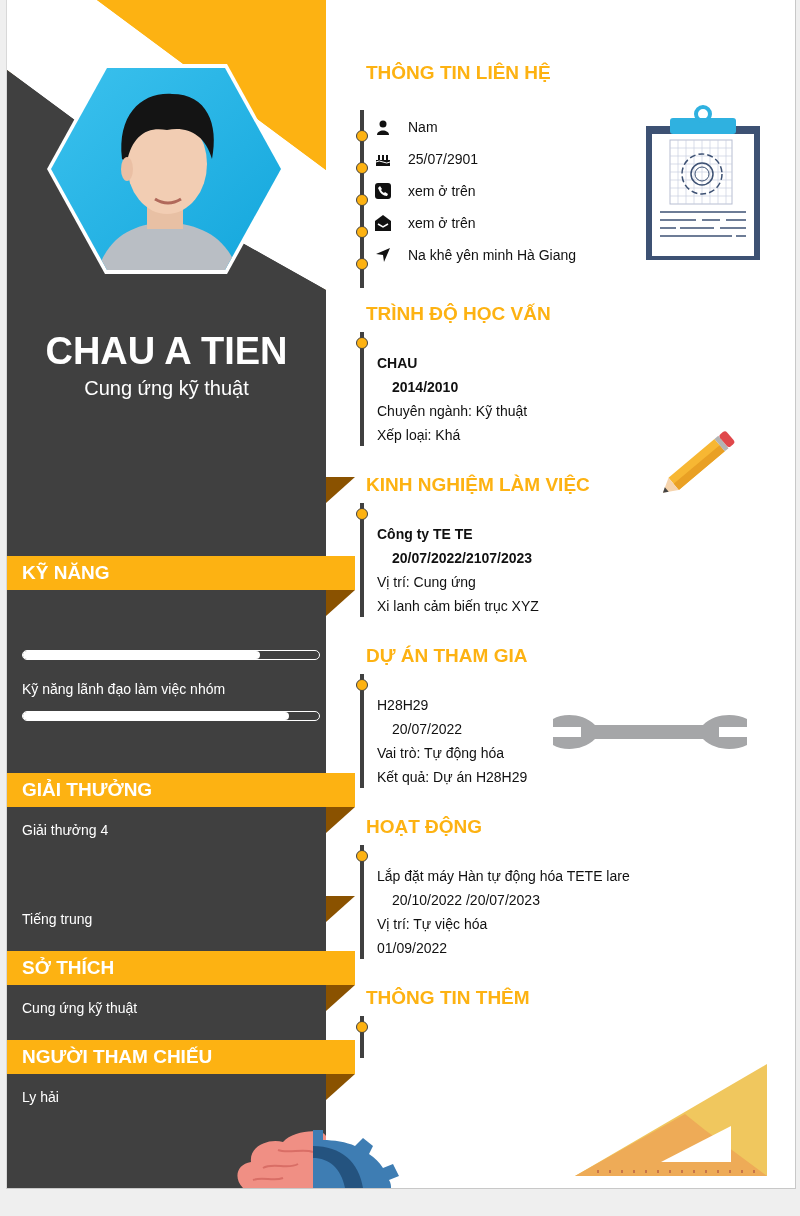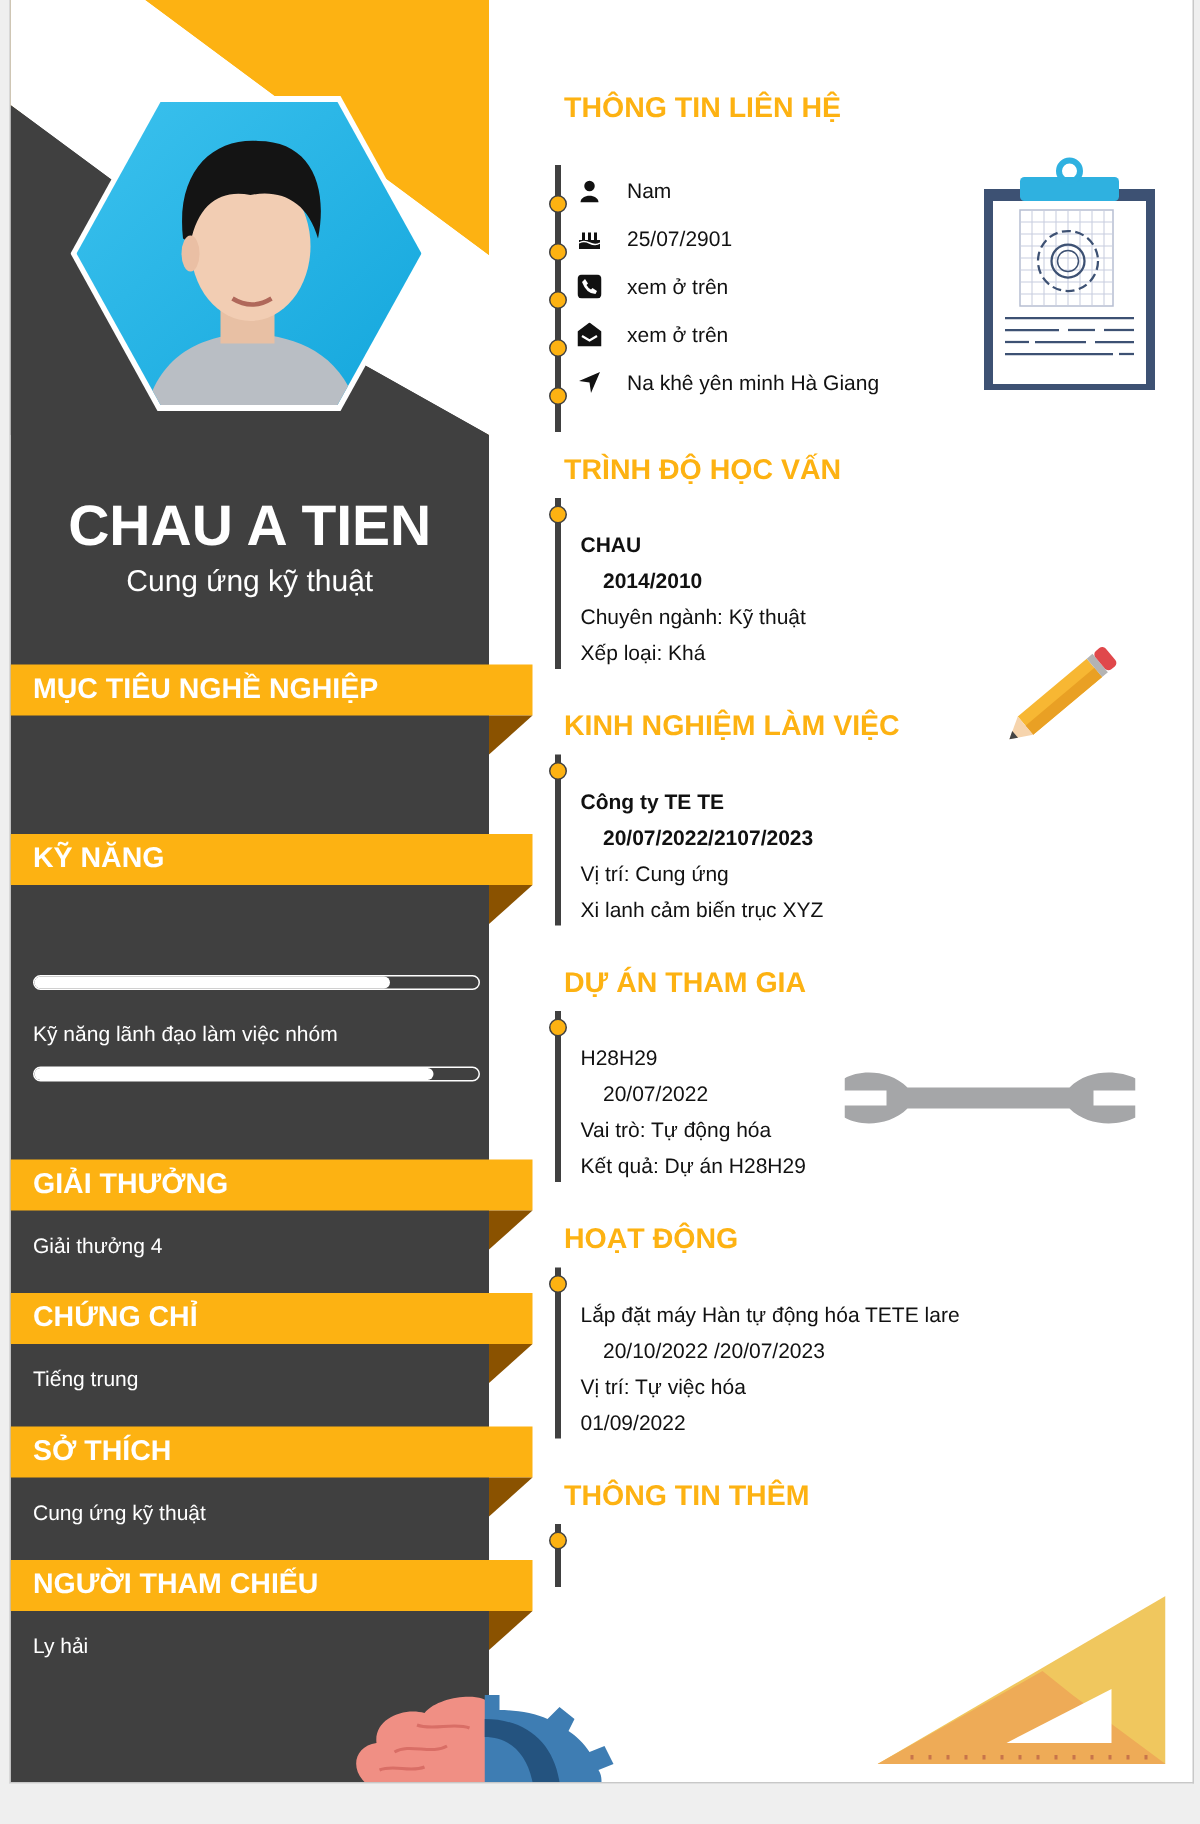--- a/index.html
+++ b/index.html
@@ -8,21 +8,21 @@
   .sidebar{position:absolute;left:0;top:0;width:319px;height:1188px;background:#404040;}
   .tri-orange{position:absolute;left:0;top:0;width:319px;height:290px;}
   .photo-wrap{position:absolute;left:40px;top:64px;width:238px;height:210px;}
   .name{position:absolute;left:0;width:319px;top:330px;text-align:center;color:#fff;font-weight:bold;font-size:38px;}
   .role{position:absolute;left:0;width:319px;top:377px;text-align:center;color:#fff;font-size:20px;}
   .sec-head{position:absolute;left:0;width:348px;height:34px;background:#fdb212;color:#fff;font-weight:bold;font-size:19px;line-height:34px;padding-left:15px;box-sizing:border-box;}
   .fold{position:absolute;left:319px;width:0;height:0;border-top:26px solid #8a5200;border-right:29px solid transparent;}
   .side-text{position:absolute;left:15px;width:300px;color:#fff;font-size:14px;line-height:24px;text-align:justify;}
   .bar{position:absolute;left:15px;width:298px;height:10px;border:1px solid #fff;border-radius:6px;box-sizing:border-box;}
   .bar-fill{height:100%;background:#fff;border-radius:5px;}
-  .main{position:absolute;left:316px;top:0;width:469px;height:958px;}
+  .main{position:absolute;left:306px;top:0;width:469px;height:958px;}
   .m-head{position:absolute;left:53px;color:#fdb212;font-weight:bold;font-size:19px;}
   .tl{position:absolute;left:47px;width:4px;background:#404040;}
   .dot{position:absolute;left:43px;width:10px;height:10px;border-radius:50%;background:#fdb212;border:1px solid #404040;}
   .row{position:absolute;left:64px;font-size:14px;color:#111;}
   .ic{position:absolute;left:62px;width:16px;height:16px;}
   .ctxt{position:absolute;left:95px;font-size:14px;color:#111;}
   .b{font-weight:bold;}
   .ind{padding-left:15px;}
 </style>
 </head>
@@ -58,38 +58,36 @@
           <path d="M75,95 C70,50 95,28 125,30 C160,30 172,60 165,95 C158,70 140,62 120,66 C100,62 85,72 80,98 Z" fill="#141414"></path>
           <ellipse cx="80" cy="105" rx="6" ry="12" fill="#eabfa4"></ellipse>
           <path d="M108,135 Q121,143 134,135" stroke="#b0685a" stroke-width="3" fill="none"></path>
         </g>
       </svg>
     </div>
 
     <div class="name">CHAU A TIEN</div>
     <div class="role">Cung ứng kỹ thuật</div>
 
-    <div class="sec-head" style="top:443px">MỤC TIÊU NGHỀ NGHIỆP</div>
     <div class="fold" style="top:477px"></div>
 
     <div class="sec-head" style="top:556px">KỸ NĂNG</div>
     <div class="fold" style="top:590px"></div>
     <div class="bar" style="top:650px">
         <div class="bar-fill" style="width:80%"></div>
       </div>
     <div class="side-text" style="top:677px">Kỹ năng lãnh đạo làm việc nhóm</div>
     <div class="bar" style="top:711px">
         <div class="bar-fill" style="width:90%"></div>
       </div>
 
     <div class="sec-head" style="top:773px">GIẢI THƯỞNG</div>
     <div class="fold" style="top:807px"></div>
     <div class="side-text" style="top:818px">Giải thưởng 4</div>
 
-    <div class="sec-head" style="top:862px">CHỨNG CHỈ</div>
     <div class="fold" style="top:896px"></div>
     <div class="side-text" style="top:907px">Tiếng trung</div>
 
     <div class="sec-head" style="top:951px">SỞ THÍCH</div>
     <div class="fold" style="top:985px"></div>
     <div class="side-text" style="top:996px">Cung ứng kỹ thuật</div>
 
     <div class="sec-head" style="top:1040px">NGƯỜI THAM CHIẾU</div>
     <div class="fold" style="top:1074px"></div>
     <div class="side-text" style="top:1085px">Ly hải</div>

